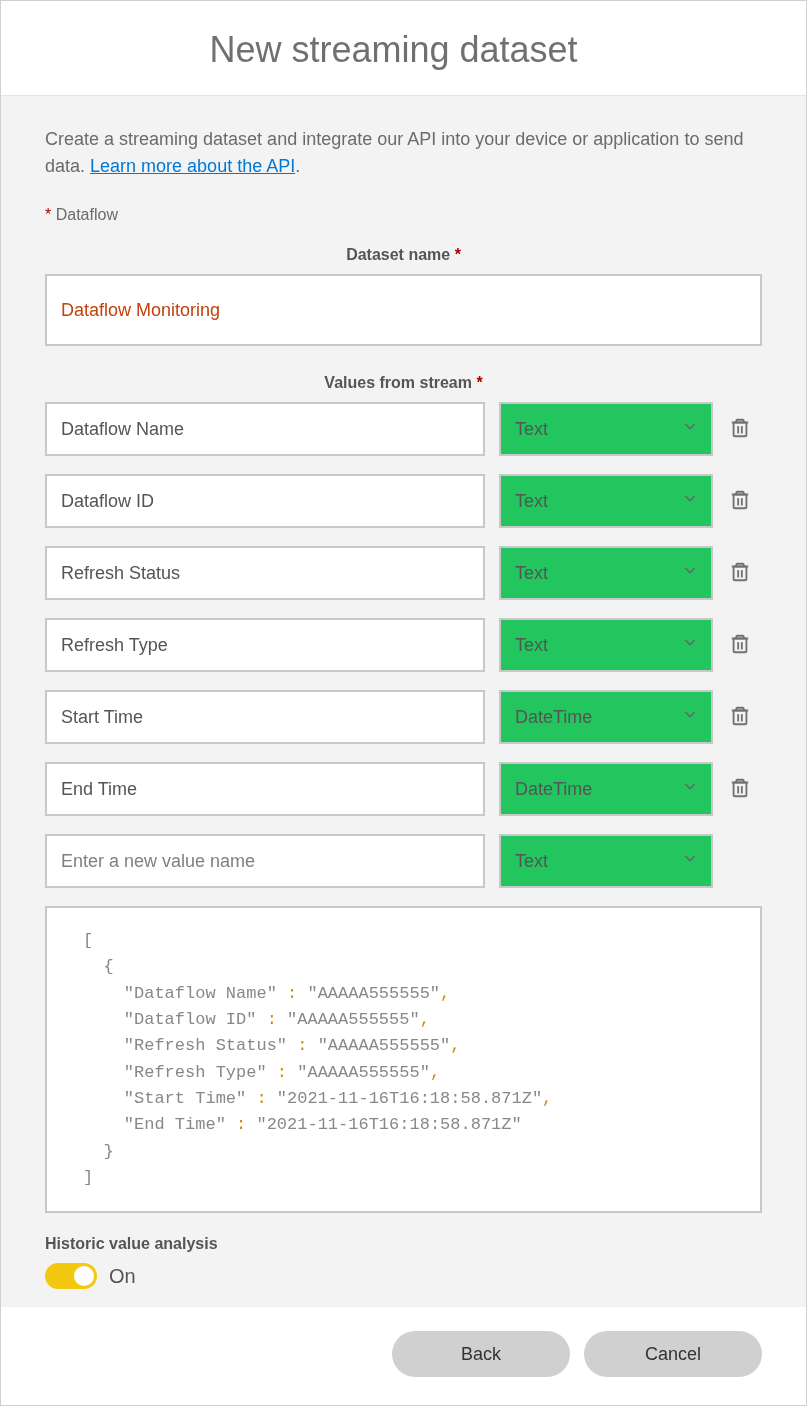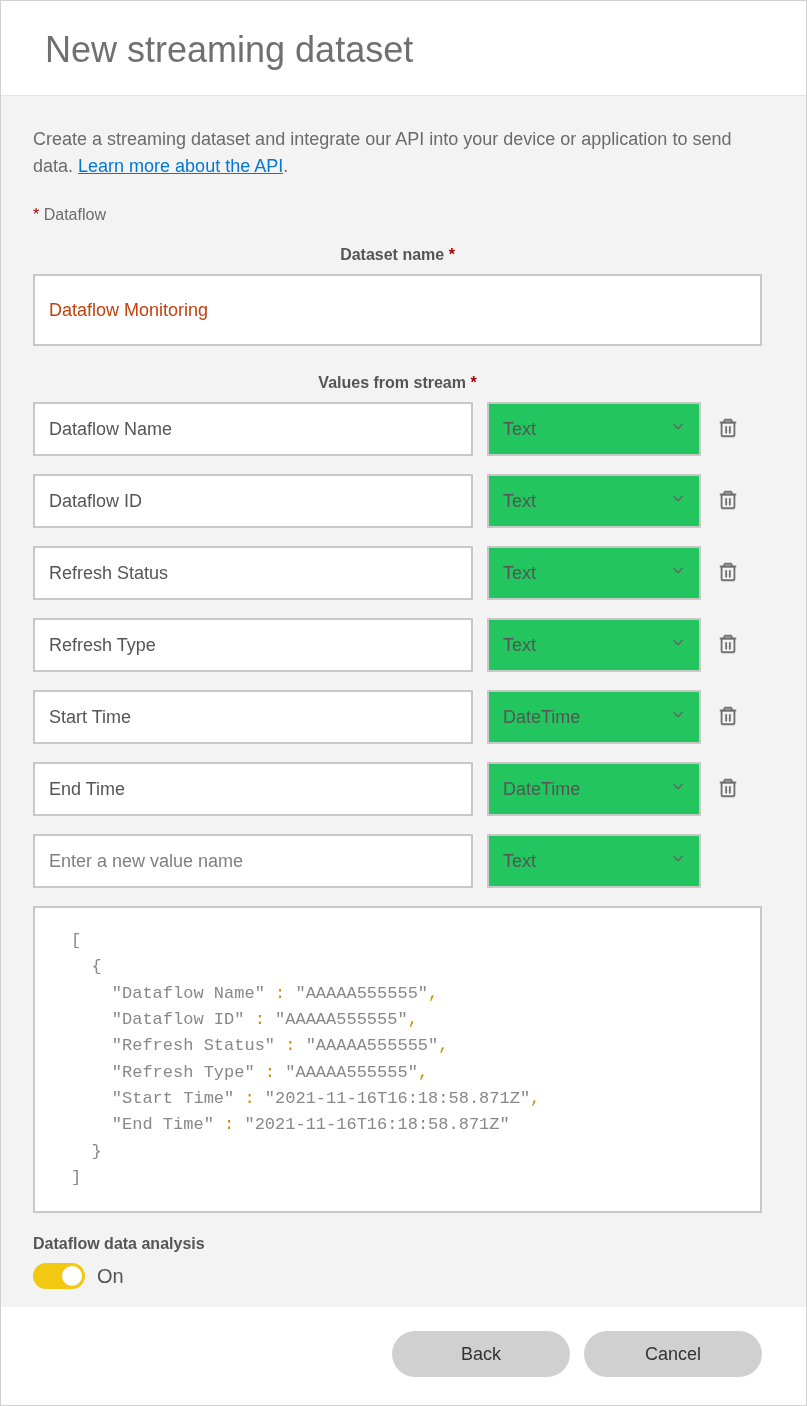--- a/index.html
+++ b/index.html
@@ -9,29 +9,30 @@
     width: 807px;
     color: #333;
   }
   .dialog {
     border: 1px solid #d0d0d0;
     background: #fff;
   }
   .header {
     padding: 28px 64px 24px 44px;
     border-bottom: 1px solid #e5e5e5;
+    text-align: center;
   }
   .header h1 {
     font-size: 36px;
     font-weight: 400;
     color: #707070;
   }
   .body {
     background: #f3f3f3;
-    padding: 30px 44px 18px 32px;
+    padding: 30px 44px 18px 44px;
   }
   .intro {
     font-size: 18px;
     color: #6b6b6b;
     line-height: 1.5;
     margin-bottom: 26px;
   }
   .intro a {
     color: #0078d4;
     text-decoration: underline;
@@ -335,21 +336,21 @@
   {
     <span class="k">"Dataflow Name"</span> <span class="p">:</span> <span class="v">"AAAAA555555"</span><span class="p">,</span>
     <span class="k">"Dataflow ID"</span> <span class="p">:</span> <span class="v">"AAAAA555555"</span><span class="p">,</span>
     <span class="k">"Refresh Status"</span> <span class="p">:</span> <span class="v">"AAAAA555555"</span><span class="p">,</span>
     <span class="k">"Refresh Type"</span> <span class="p">:</span> <span class="v">"AAAAA555555"</span><span class="p">,</span>
     <span class="k">"Start Time"</span> <span class="p">:</span> <span class="v">"2021-11-16T16:18:58.871Z"</span><span class="p">,</span>
     <span class="k">"End Time"</span> <span class="p">:</span> <span class="v">"2021-11-16T16:18:58.871Z"</span>
   }
 ]</div>
 
-    <label class="historic-label">Dataflow data analysis</label>
+    <label class="historic-label">Historic value analysis</label>
     <div class="toggle-row">
       <div class="toggle">
         <div class="knob"></div>
       </div>
       <span class="toggle-state">On</span>
     </div>
 
   </div>
 
   <div class="footer">

